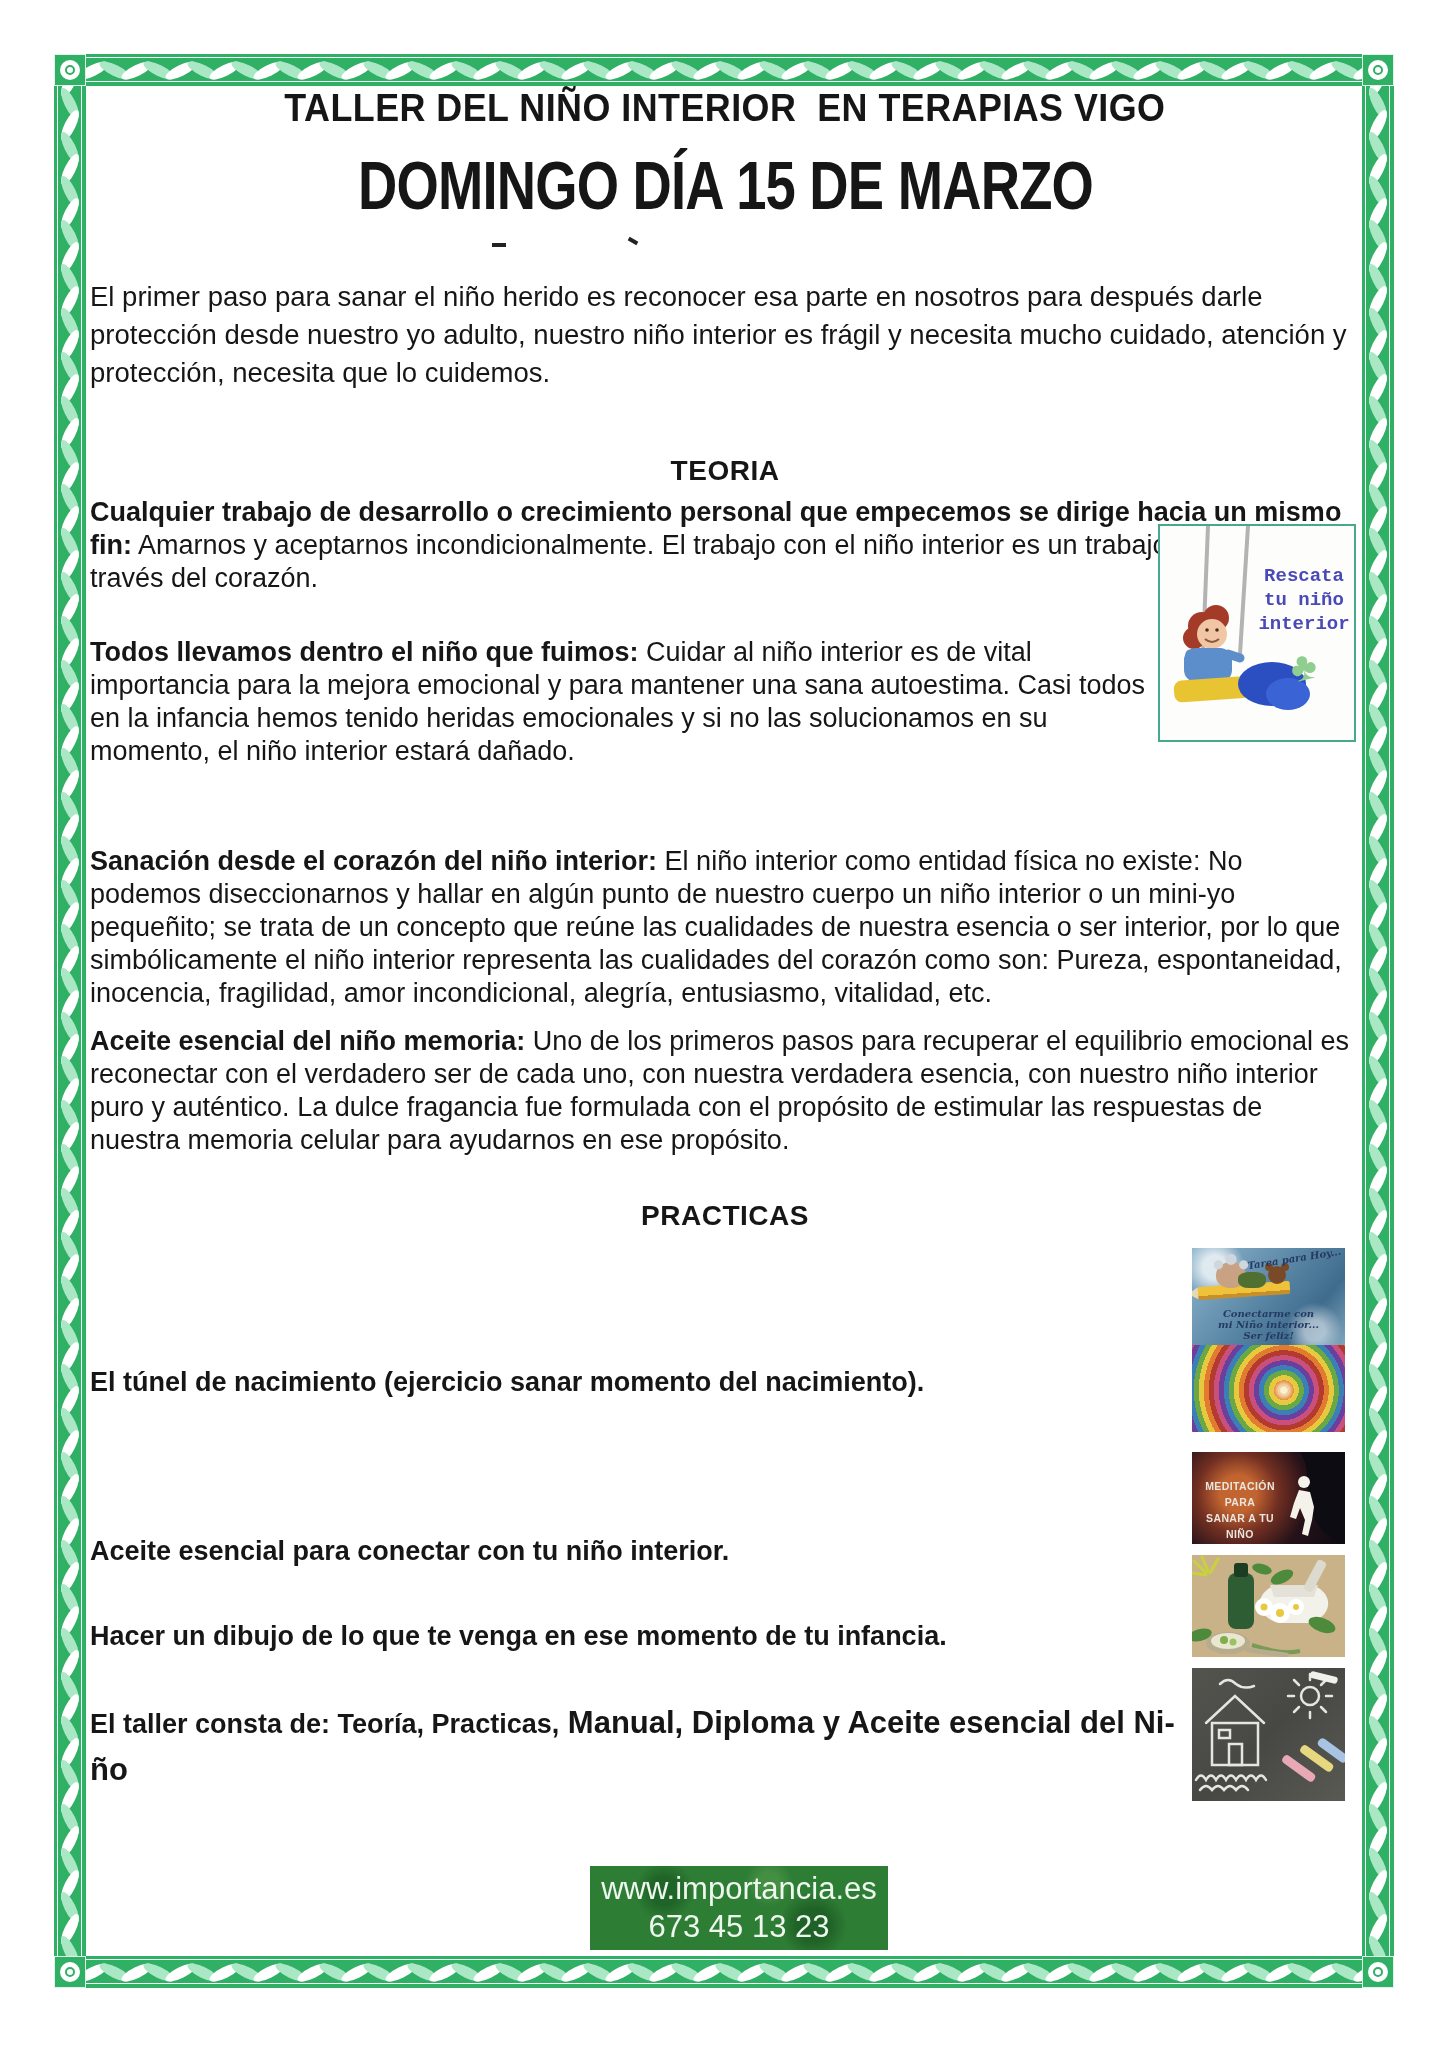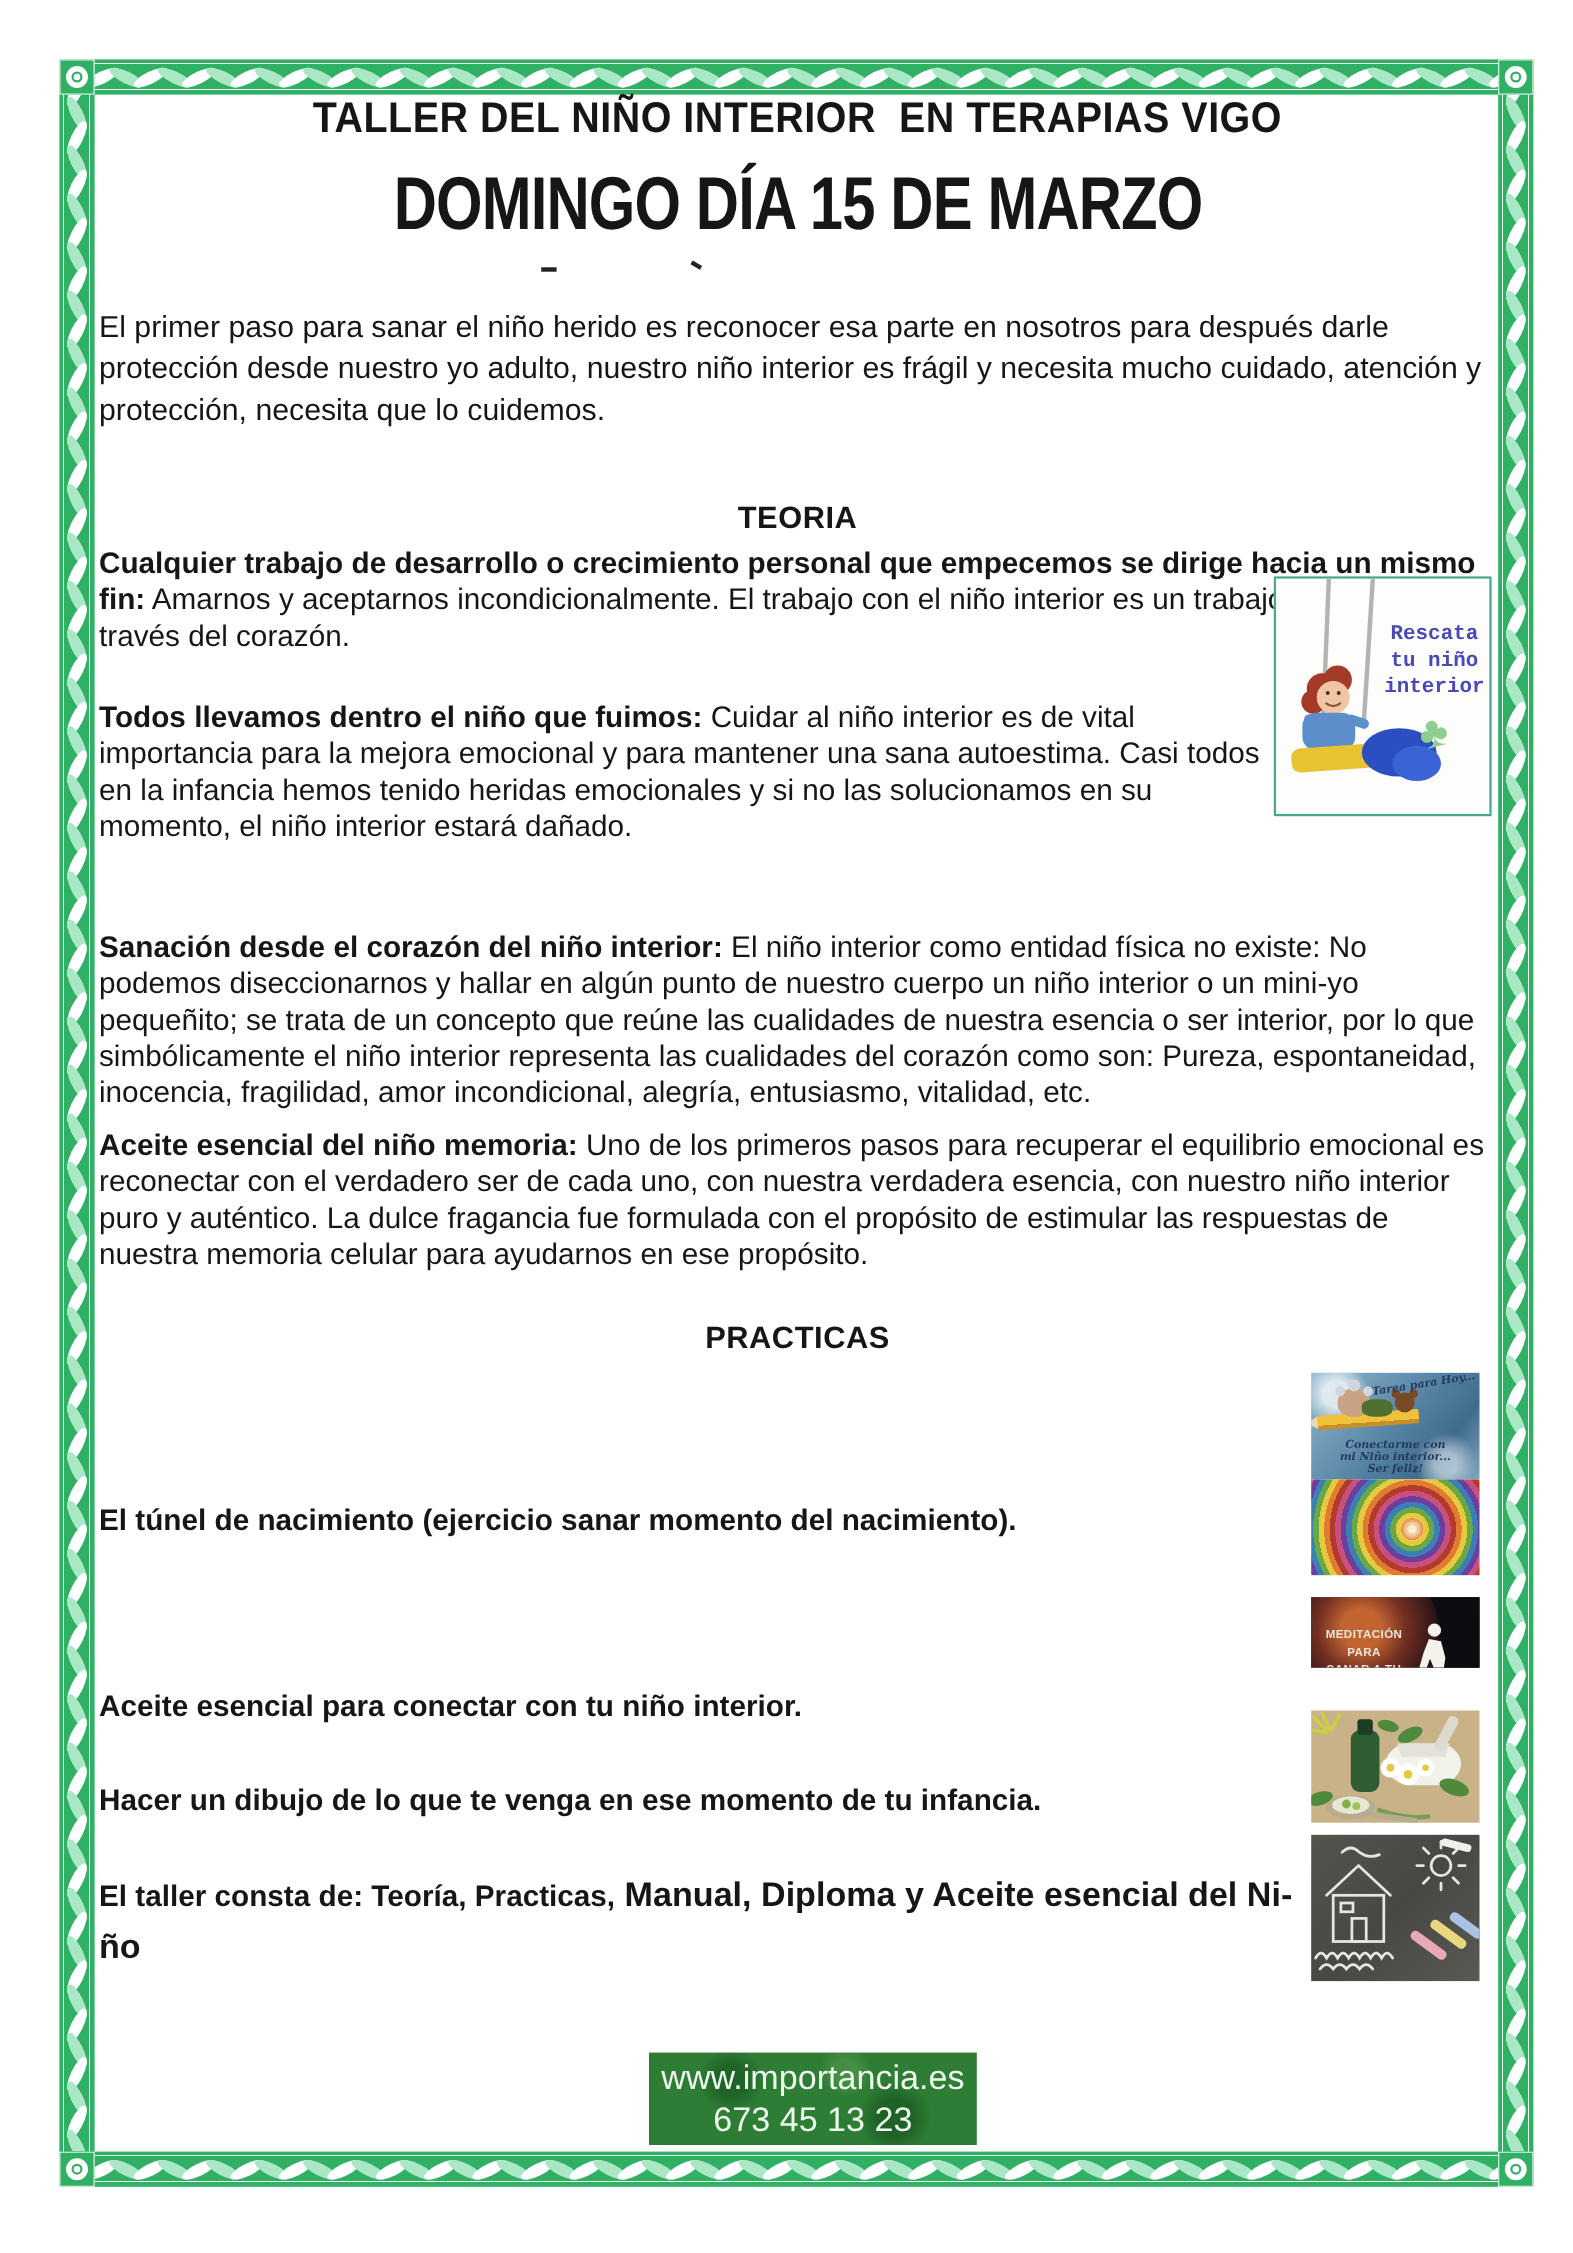--- a/index.html
+++ b/index.html
@@ -61,21 +61,21 @@
       radial-gradient(circle at 80% 60%, #cfd6de 0 4px, transparent 5px);}
   .greenwrap{position:absolute;left:46px;top:24px;width:28px;height:16px;background:#4f7030;border-radius:40%;}
   .teddy{position:absolute;left:76px;top:18px;width:18px;height:18px;background:#7a4a28;border-radius:50%;}
   .teddy::before{content:'';position:absolute;left:-3px;top:-3px;width:8px;height:8px;background:#7a4a28;border-radius:50%;}
   .teddy::after{content:'';position:absolute;right:-3px;top:-3px;width:8px;height:8px;background:#7a4a28;border-radius:50%;}
 
   .tunnel{top:1345px;height:87px;background:
       radial-gradient(circle at 60% 52%, rgba(255,252,214,.95) 0 3px, rgba(255,252,214,0) 11px),
       repeating-radial-gradient(circle at 60% 52%, #b33a2e 0 5px, #e07b2f 5px 10px, #e6c93f 10px 15px, #69a844 15px 20px, #3a7fb5 20px 25px, #6a3f9e 25px 30px, #c94f7c 30px 35px);}
 
-  .meditacion{top:1452px;height:64px;background:
+  .meditacion{top:1452px;height:92px;background:
       radial-gradient(circle at 30% 45%, rgba(214,110,52,.9) 0 18px, rgba(150,60,40,.75) 40px, rgba(40,18,26,.9) 70px, #0b0b10 100%),#0b0b10; text-decoration: underline;}
   .med-text{position:absolute;left:2px;top:26px;width:92px;text-align:center;color:#e9e6df;
             font-size:10.5px;font-weight:bold;line-height:16px;letter-spacing:.4px;}
 
   .oil{top:1555px;height:102px;background:#c9b288;}
   .chalk{top:1668px;height:133px;background:linear-gradient(135deg,#54544f 0%,#474744 50%,#5a5a54 100%);}
 
   
   .footer-box{position:absolute;left:590px;top:1866px;width:298px;height:84px;
       background:

